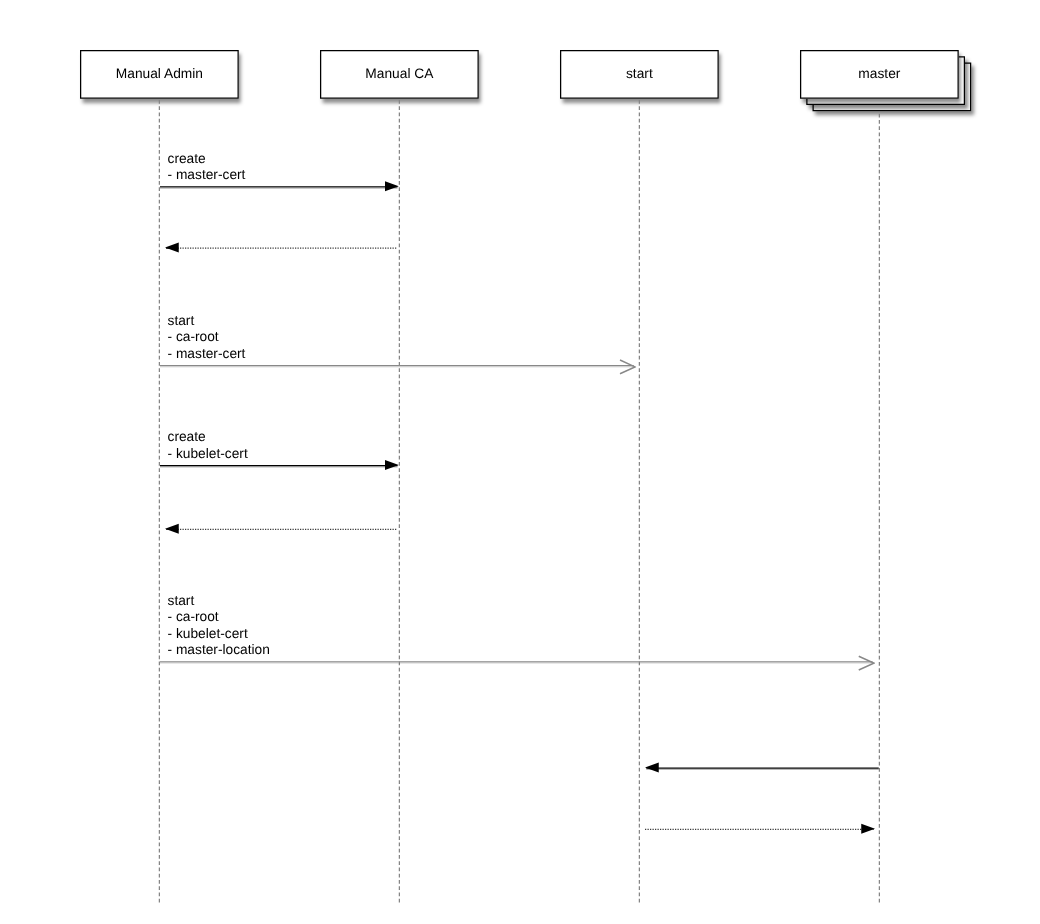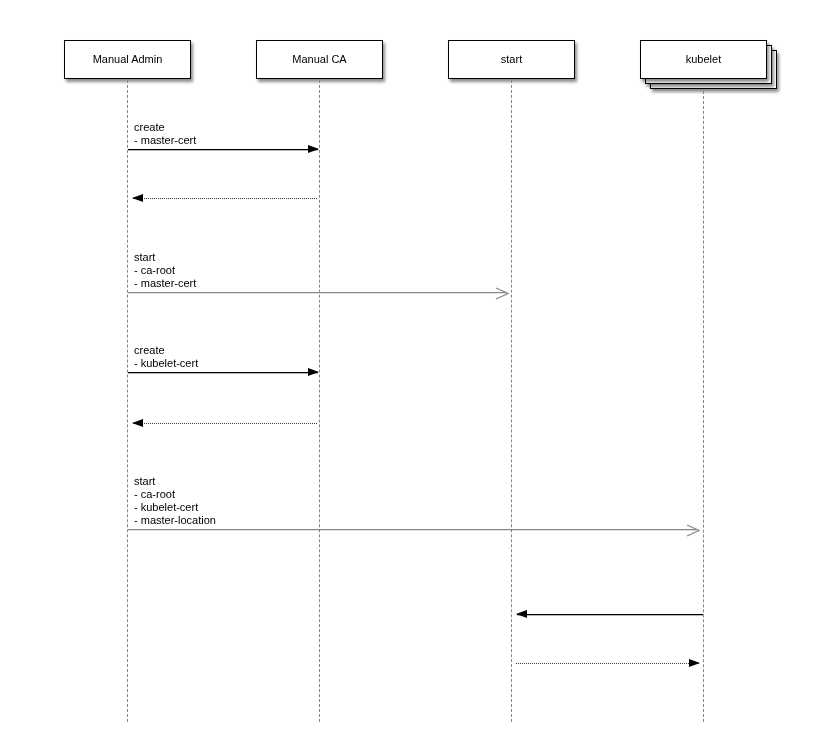--- a/index.html
+++ b/index.html
@@ -101,21 +101,21 @@
     <span class="actor-label">Manual CA</span>
   </div>
   <div class="actor-box" style="left:448px; top:40px;">
     <span class="actor-label">start</span>
   </div>
 
   <div class="stack-wrap">
     <div class="actor-box stack-c2"></div>
     <div class="actor-box stack-c1"></div>
     <div class="actor-box stack-front">
-      <span class="actor-label">kubelet</span>
+      <span class="actor-label">master</span>
     </div>
   </div>
 
   <div class="lifeline" style="left:127px; top:80px;  height:642px;"></div>
   <div class="lifeline" style="left:319px; top:80px;  height:642px;"></div>
   <div class="lifeline" style="left:511px; top:80px;  height:642px;"></div>
   <div class="lifeline" style="left:703px; top:91px;  height:631px;"></div>
 
   <div class="msg-label" style="left:134px; top:121px;">create
 - master-cert</div>

